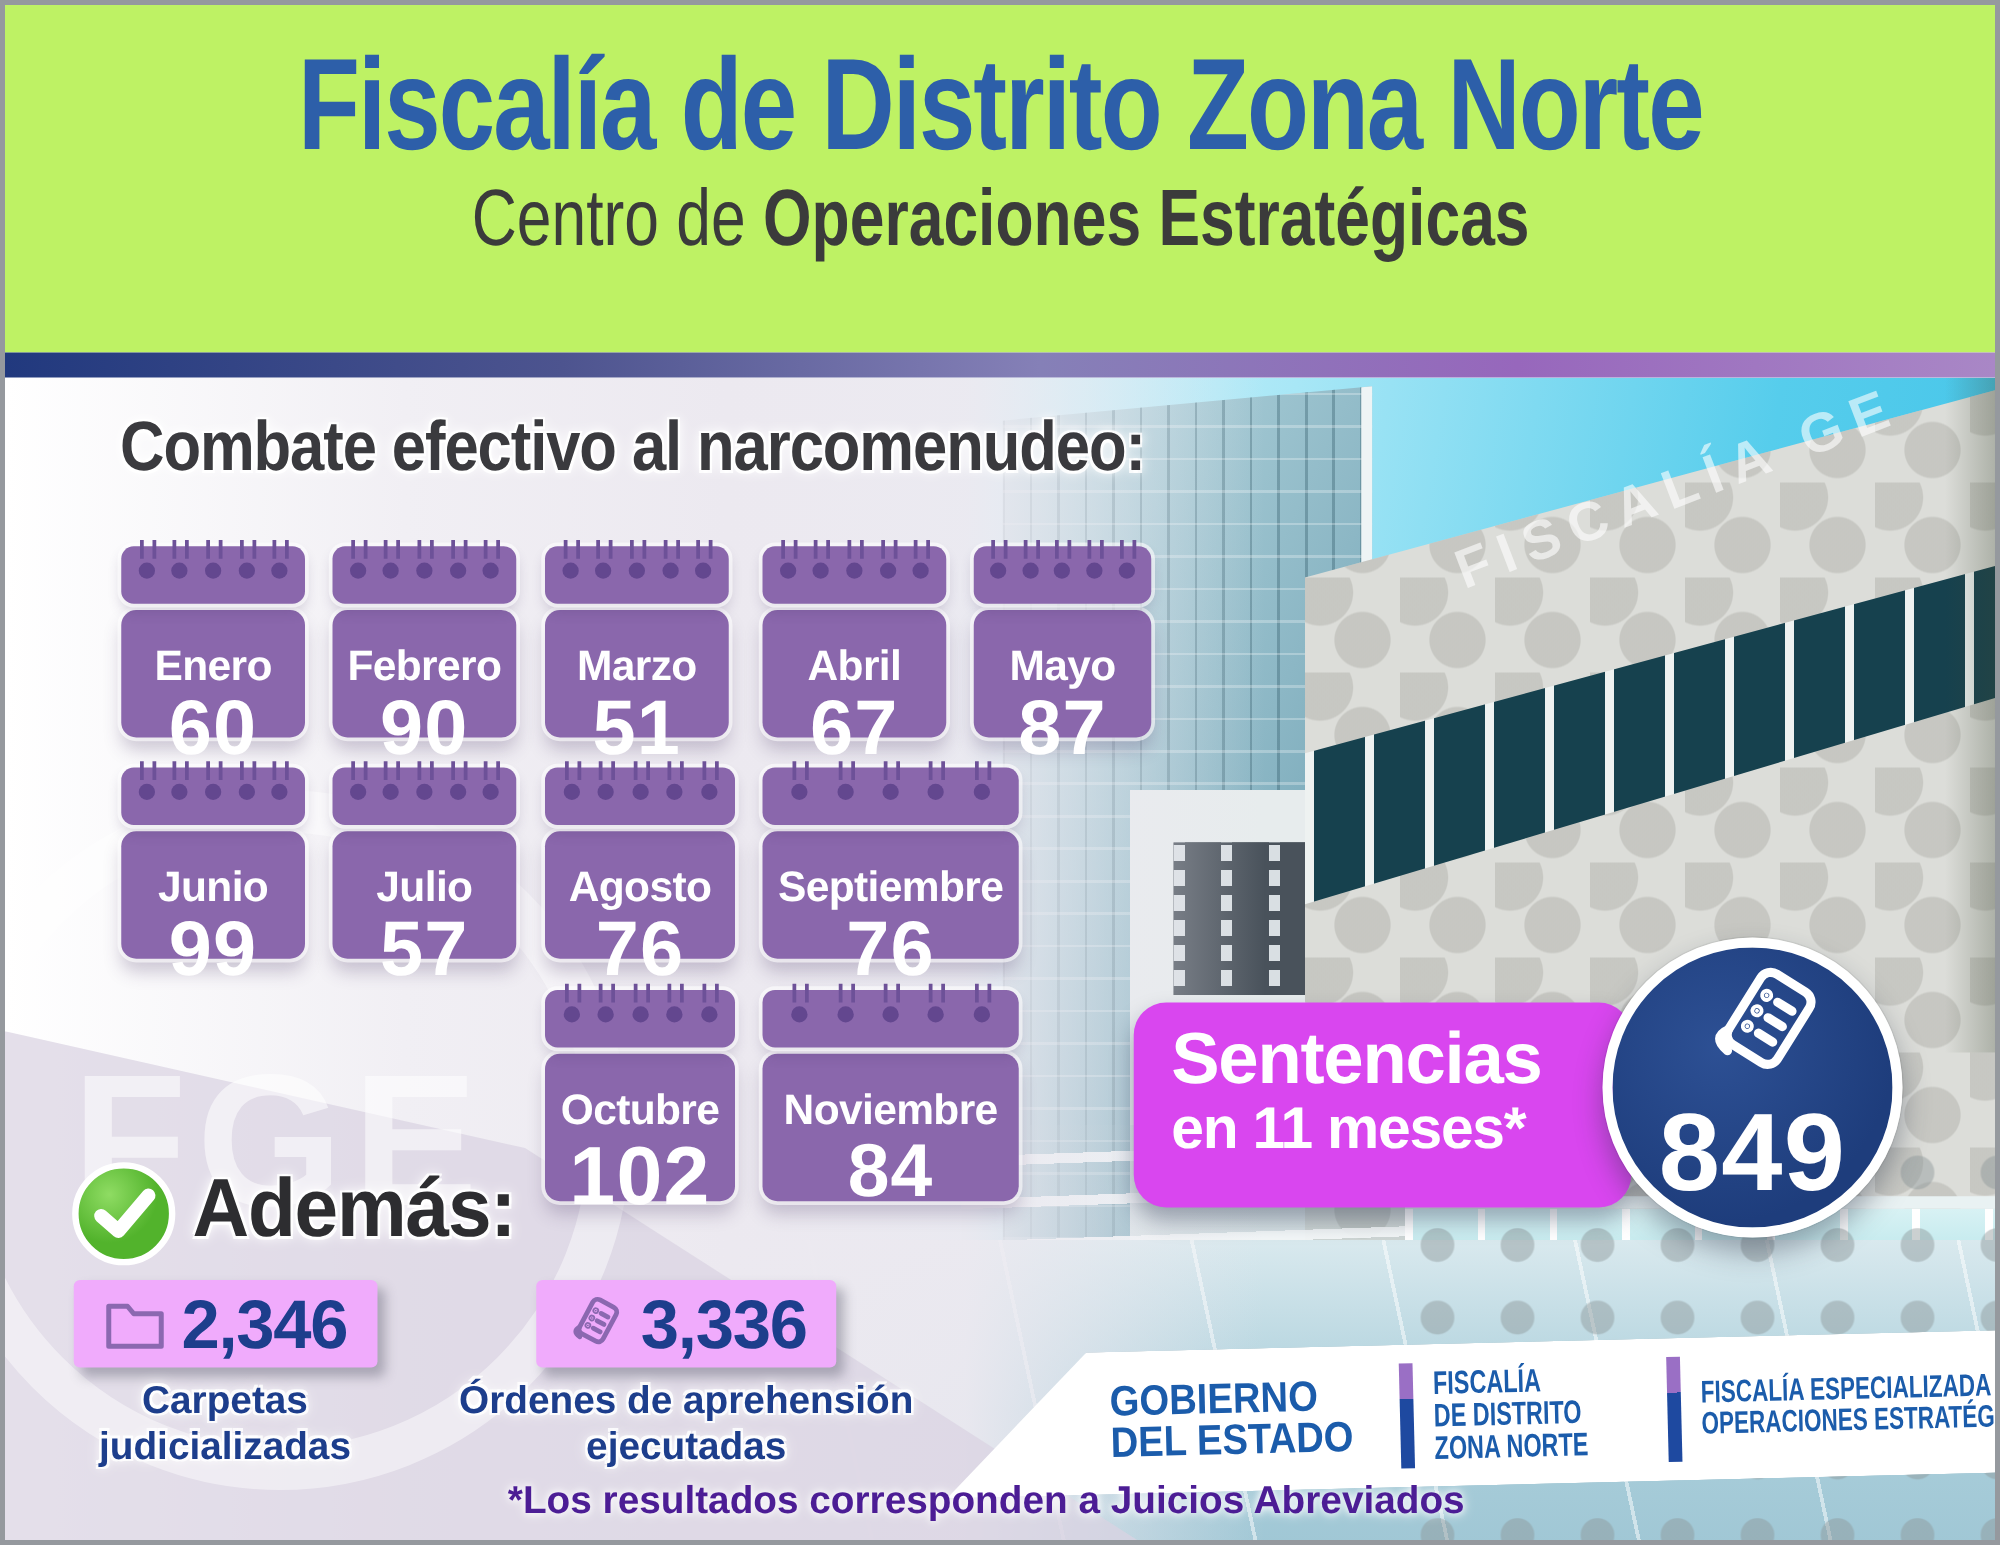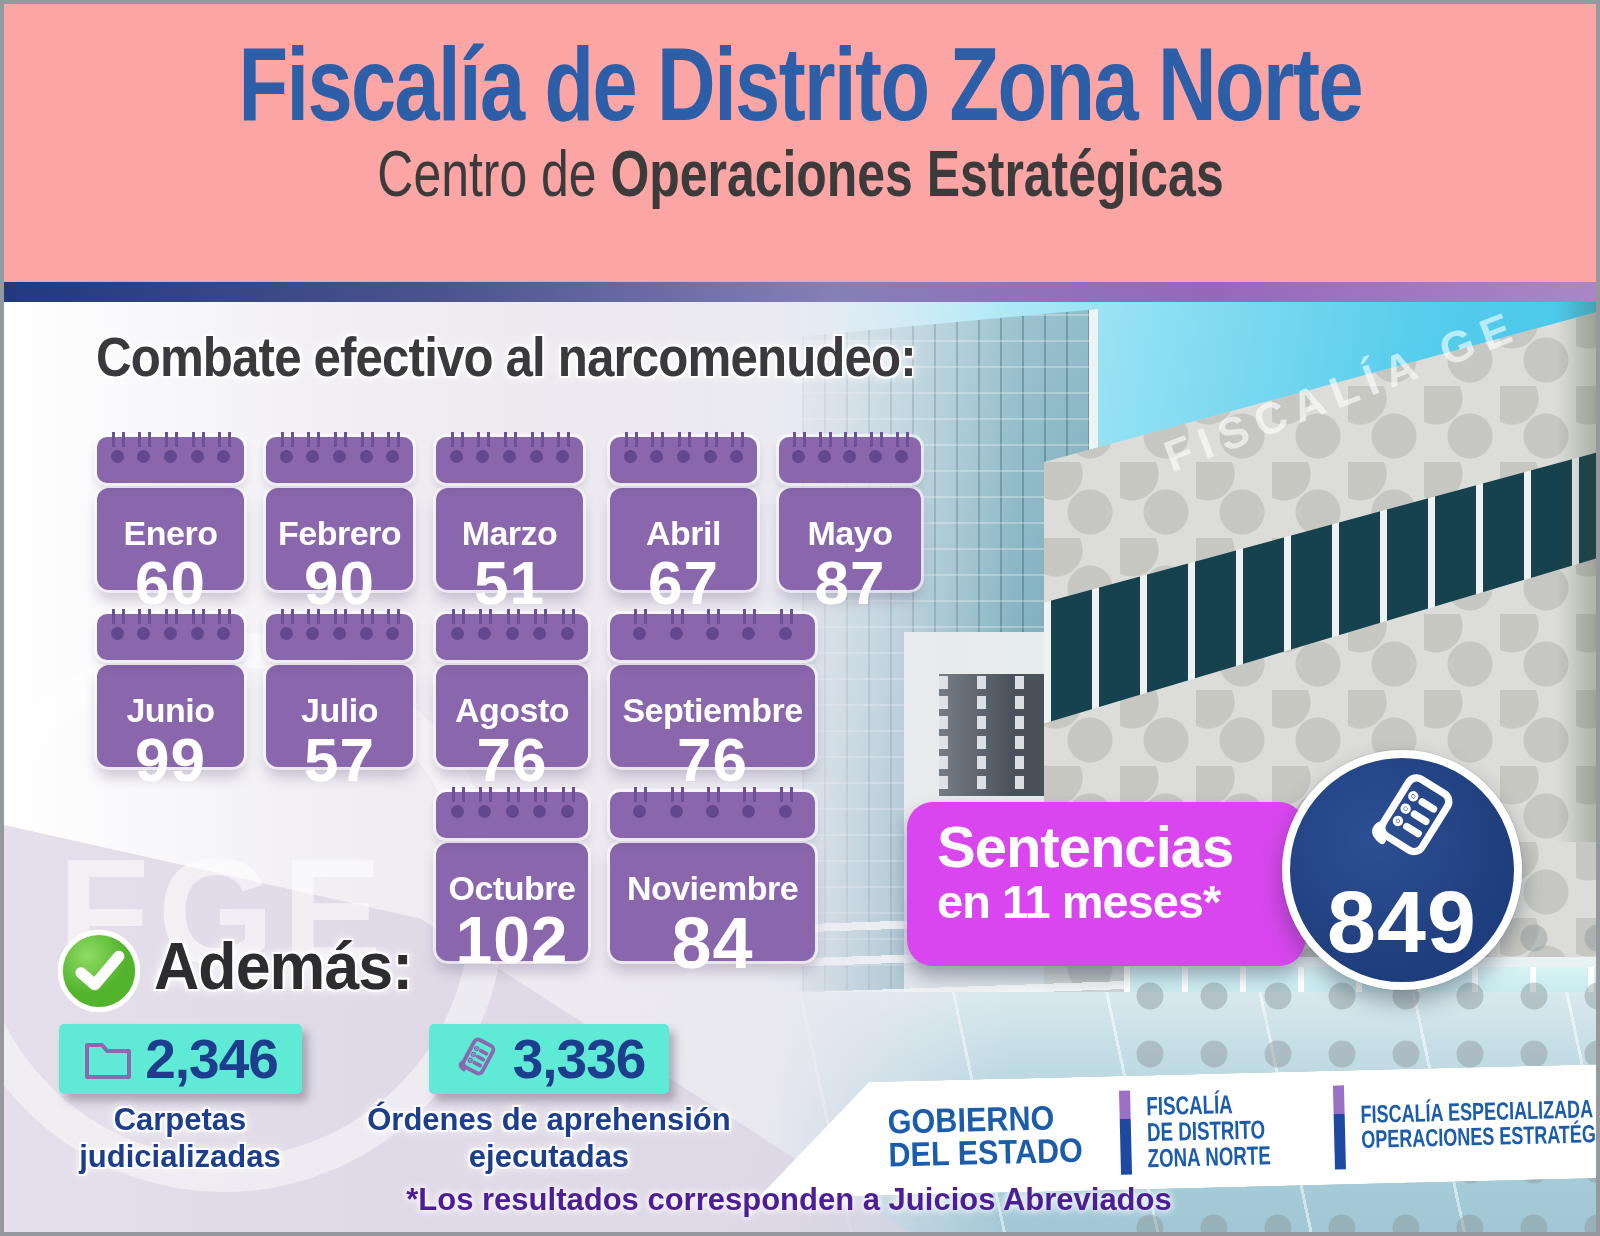--- a/index.html
+++ b/index.html
@@ -1,20 +1,20 @@
 <!DOCTYPE html>
 <html><head>
 <meta charset="utf-8">
 <style>
   html,body{margin:0;padding:0;background:#fff;}
   .canvas{position:relative;width:1600px;height:1236px;box-sizing:border-box;border:4px solid #95999e;
           overflow:hidden;background:#fff;font-family:"Liberation Sans",sans-serif;}
 
   
-  .header{position:absolute;left:0;top:0;width:100%;height:278px;background:#fca5a5;z-index:5;
+  .header{position:absolute;left:0;top:0;width:100%;height:278px;background:#bef264;z-index:5;
           display:flex;flex-direction:column;align-items:center;}
   .title{margin-top:26px;white-space:nowrap;font-size:104px;font-weight:800;color:#2d5fa9;
          letter-spacing:-2px;transform:scaleX(.78);transform-origin:center;line-height:1.05;}
   .subtitle{white-space:nowrap;font-size:64px;color:#3b3b3b;transform:scaleX(.78);transform-origin:center;
             line-height:1.05;margin-top:2px;}
   .subtitle .bold{font-weight:800;}
 
   .grad-bar{position:absolute;left:0;top:278px;width:100%;height:20px;z-index:5;
     background:linear-gradient(90deg,#21397e 0%,#4d548f 28%,#8580b7 52%,#9767bc 76%,#a987c6 100%);}
 
@@ -100,21 +100,21 @@
        background:radial-gradient(circle at 38% 36%,#2d5094 0%,#1e3d7c 70%);
        border:8px solid #fff;box-shadow:0 12px 22px rgba(40,50,70,.4),0 0 0 1px rgba(0,0,0,.06);}
   .sent-circle svg{position:absolute;left:66px;top:10px;}
   .sent-value{position:absolute;left:0;bottom:16px;width:100%;text-align:center;
        font-size:88px;font-weight:800;color:#fff;letter-spacing:1px;line-height:1;}
 
   
   .check-wrap{left:52px;top:626px;width:86px;height:86px;}
   .ademas-heading{left:150px;top:626px;font-size:66px;font-weight:800;color:#2d2d30;
        letter-spacing:-1px;transform:scaleX(.95);transform-origin:left;white-space:nowrap;}
-  .stat-box{height:70px;background:#5eead4;border-radius:5px;box-shadow:6px 7px 9px rgba(100,100,118,.45);
+  .stat-box{height:70px;background:#f0abfc;border-radius:5px;box-shadow:6px 7px 9px rgba(100,100,118,.45);
        display:flex;align-items:center;justify-content:center;gap:12px;box-sizing:border-box;}
   .stat-box.box1{left:55px;top:722px;width:243px;}
   .stat-box.box2{left:425px;top:722px;width:240px;}
   .stat-value{font-size:55px;font-weight:800;color:#1d3e8c;letter-spacing:-1px;}
   .stat-label{font-size:31px;font-weight:700;color:#1d3e8c;text-align:center;line-height:1.18;}
   .stat-label.l1{left:36px;top:800px;width:280px;}
   .stat-label.l2{left:320px;top:800px;width:450px;}
 
   
   .logo-strip{left:752px;top:772px;width:880px;height:114px;background:#fff;
@@ -301,21 +301,21 @@
         <div class="cal" style="left: 606px; top: 490px; width: 205px;">
           <div class="cal-top">
             <span class="ring"></span>
             <span class="ring"></span>
             <span class="ring"></span>
             <span class="ring"></span>
             <span class="ring"></span>
           </div>
           <div class="cal-body" style="height:118px">
             <div class="cal-month">Noviembre</div>
-            <div class="cal-num" style="font-size:72px">84</div>
+            <div class="cal-num" style="font-size:60px">84</div>
           </div>
         </div>
       </div>
 
     <div class="sent-badge">
       <div class="sent-line1">Sentencias</div>
       <div class="sent-line2">en 11 meses*</div>
     </div>
     <div class="sent-circle">
       <svg width="112" height="104" viewBox="0 0 100 100">

